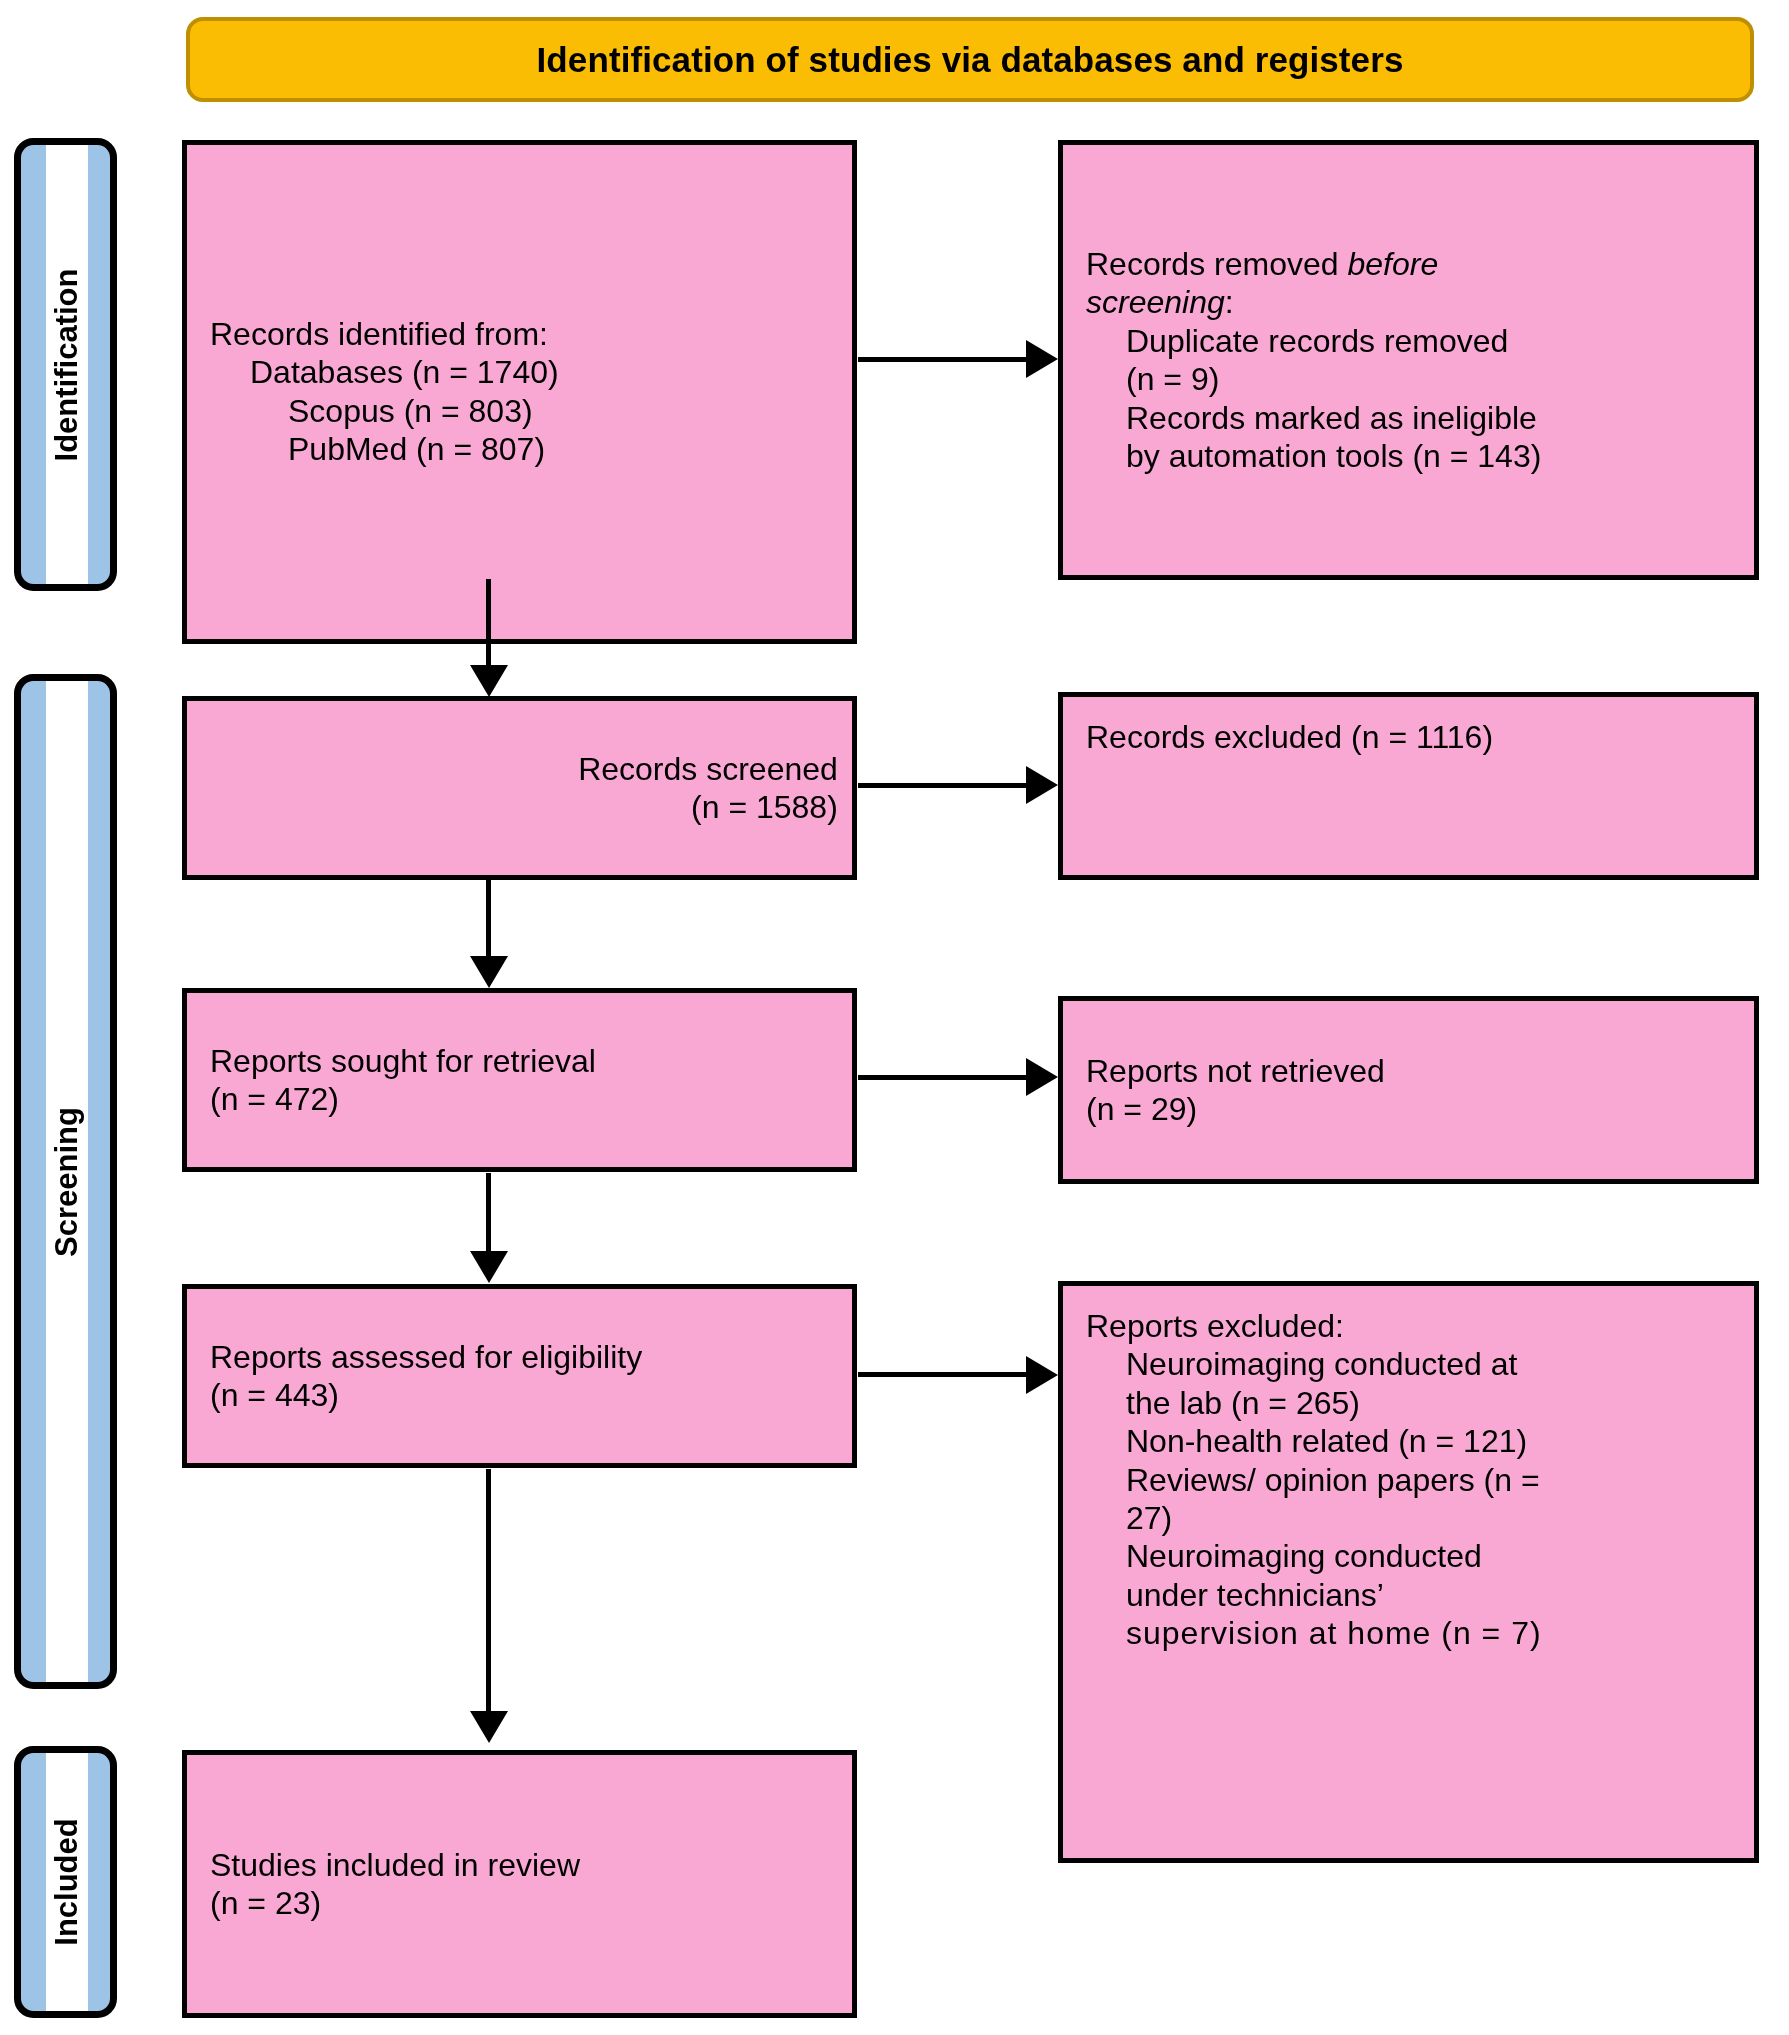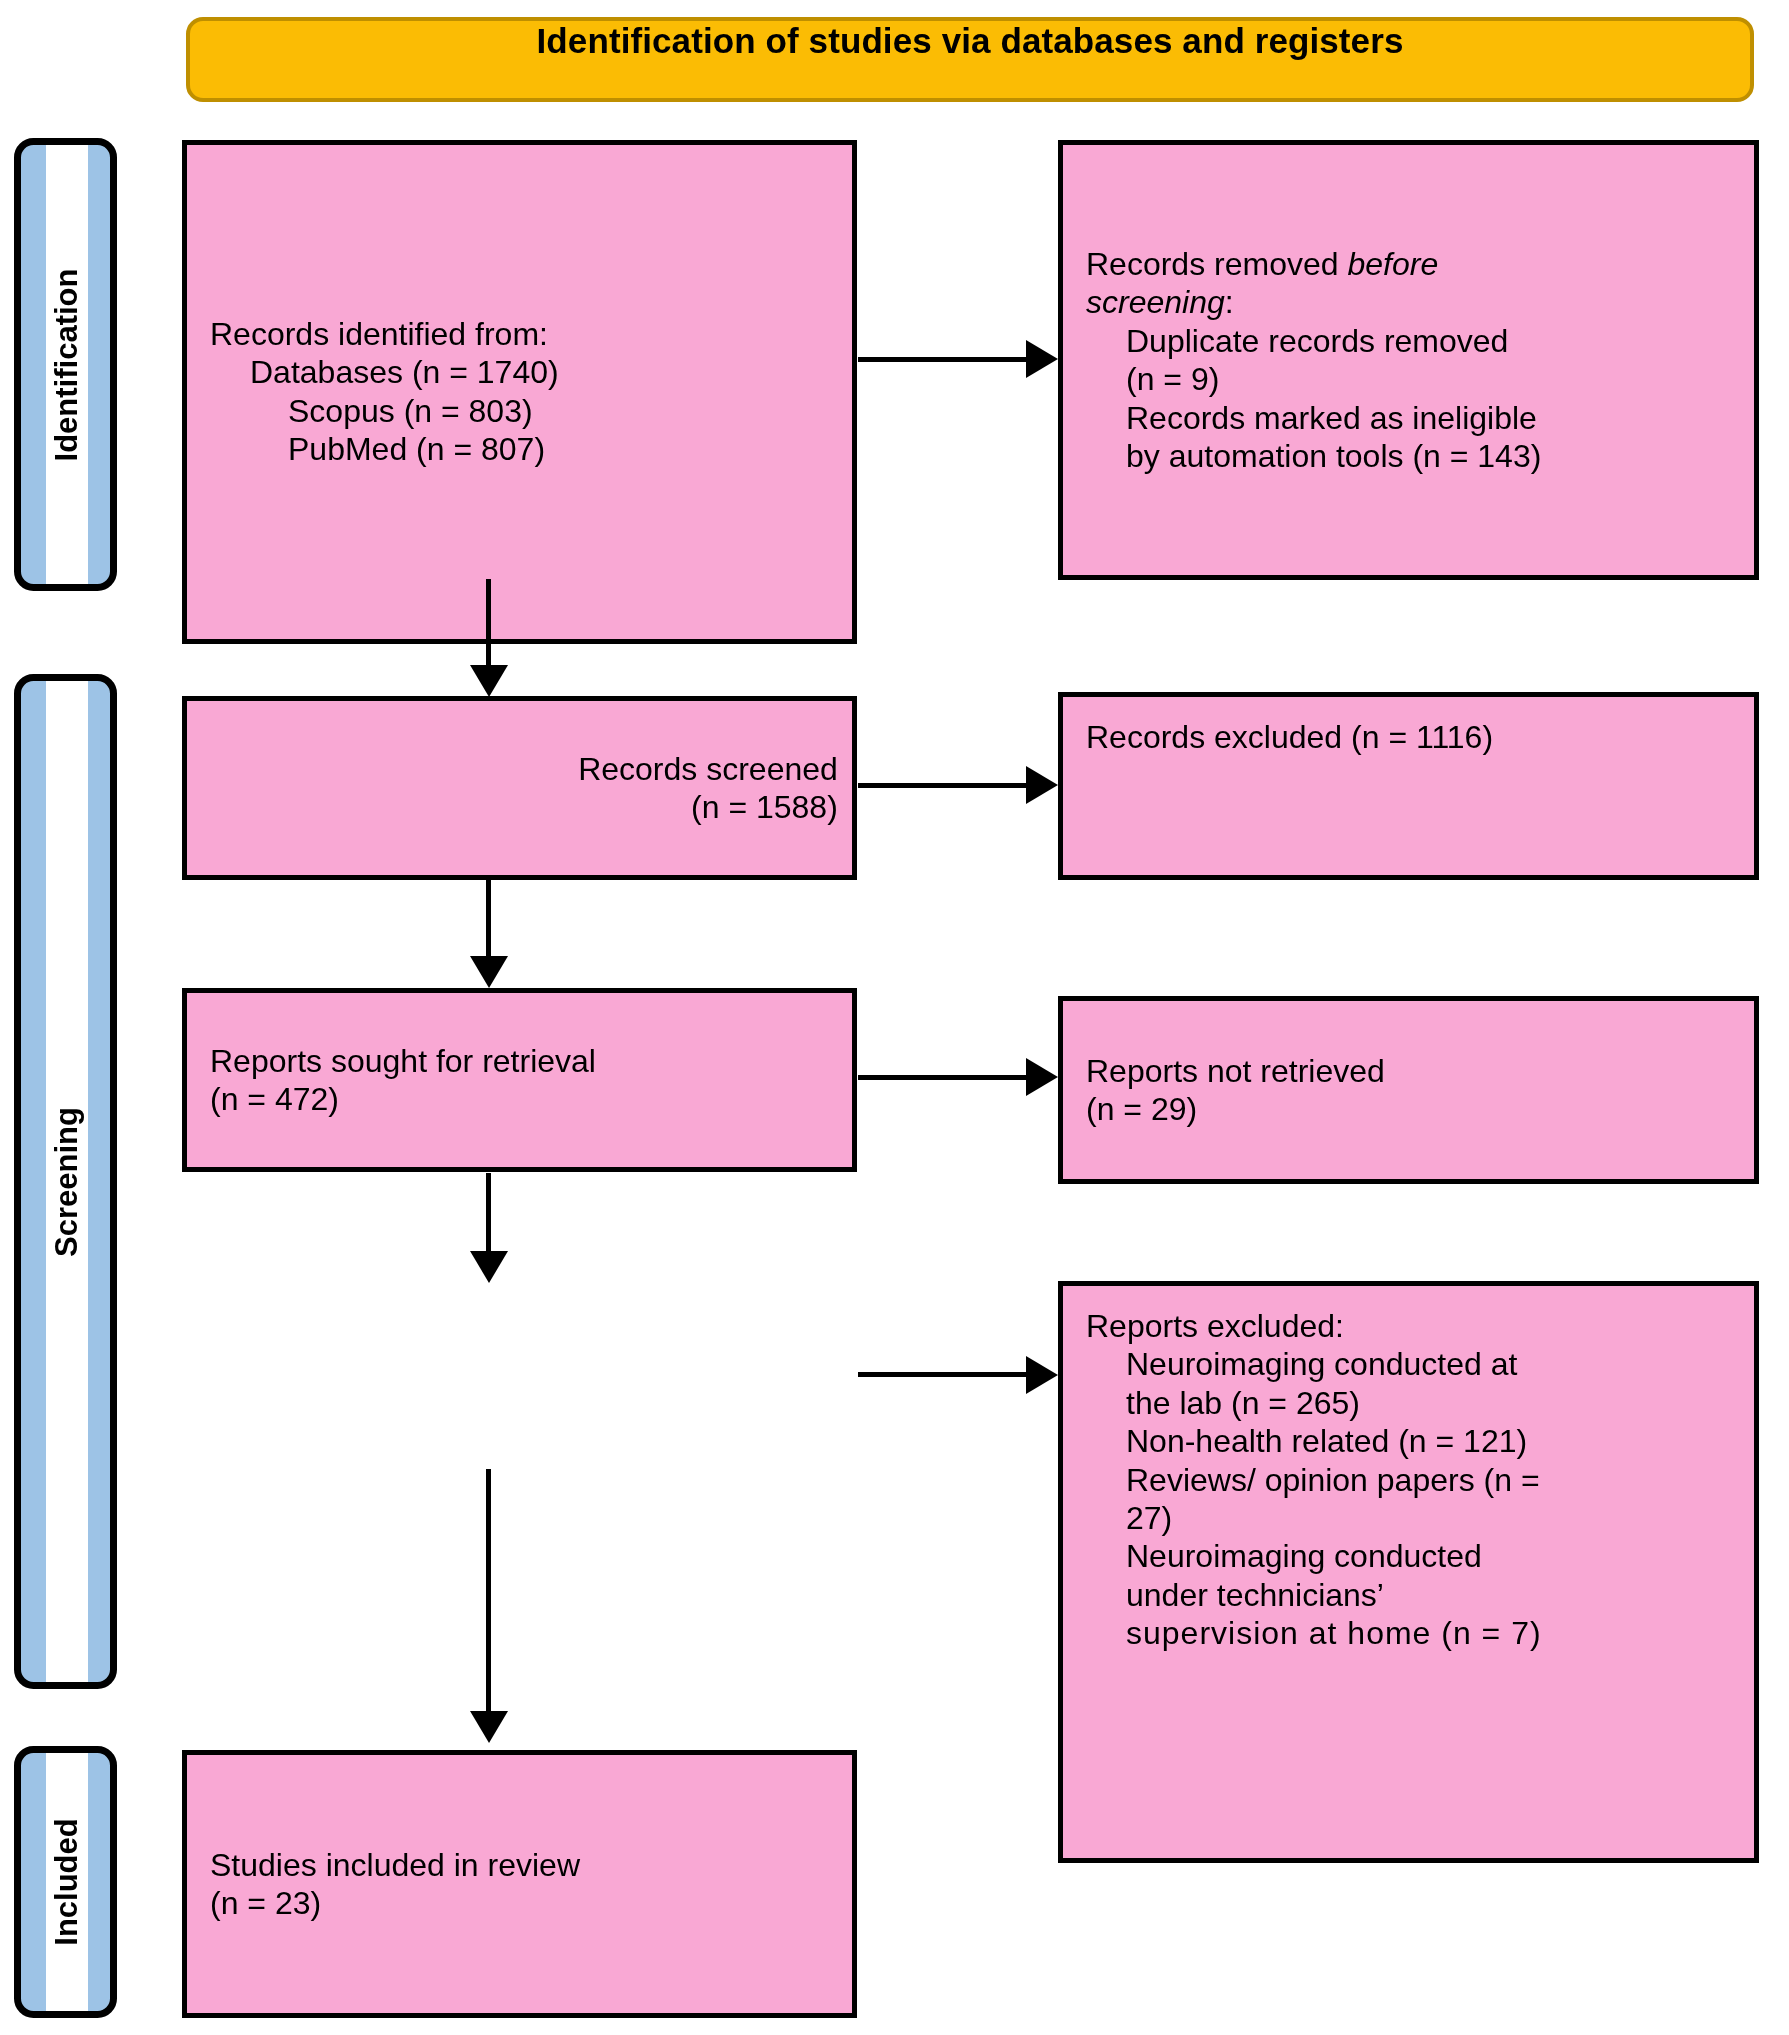--- a/index.html
+++ b/index.html
@@ -23,21 +23,21 @@
     position: absolute;
     left: 186px;
     top: 17px;
     width: 1568px;
     height: 85px;
     background: #FBBC04;
     border: 4.5px solid #BF8F00;
     border-radius: 17px;
     box-sizing: border-box;
     display: flex;
-    align-items: flex-start;
+    align-items: center;
     justify-content: center;
   }
   .banner-text {
     font-size: 35px;
     font-weight: bold;
     color: #000000;
     letter-spacing: 0.1px;
     white-space: nowrap;
   }
 
@@ -187,20 +187,23 @@
   <div class="box" style="left:1058px; top:996px; width:701px; height:188px;">
     <div class="box-text center-v"><span>Reports not retrieved</span><br><span>(n = 29)</span></div>
   </div>
 
   <div class="hline" style="left:858px; top:1075px; width:172px;"></div>
   <div class="harrow" style="left:1026px; top:1058px;"></div>
 
   <div class="vline" style="left:486px; top:1173px; height:84px;"></div>
   <div class="varrow" style="left:470px; top:1251px;"></div>
 
+  <div class="box" style="left:182px; top:1284px; width:675px; height:184px;">
+    <div class="box-text center-v"><span>Reports assessed for eligibility</span><br><span>(n = 443)</span></div>
+  </div>
 
   <div class="box" style="left:1058px; top:1281px; width:701px; height:582px;">
     <div class="box-text top-v"><span>Reports excluded:</span><br><span class="ind1"></span><span>Neuroimaging conducted at</span><br><span class="ind1"></span><span>the lab (n = 265)</span><br><span class="ind1"></span><span>Non-health related (n = 121)</span><br><span class="ind1"></span><span>Reviews/ opinion papers (n =</span><br><span class="ind1"></span><span>27)</span><br><span class="ind1"></span><span>Neuroimaging conducted</span><br><span class="ind1"></span><span>under technicians’</span><br><span class="ind1"></span><span class="wide">supervision at home (n = 7)</span></div>
   </div>
 
   <div class="hline" style="left:858px; top:1372px; width:172px;"></div>
   <div class="harrow" style="left:1026px; top:1356px;"></div>
 
   <div class="vline" style="left:486px; top:1469px; height:246px;"></div>
   <div class="varrow" style="left:470px; top:1711px;"></div>

